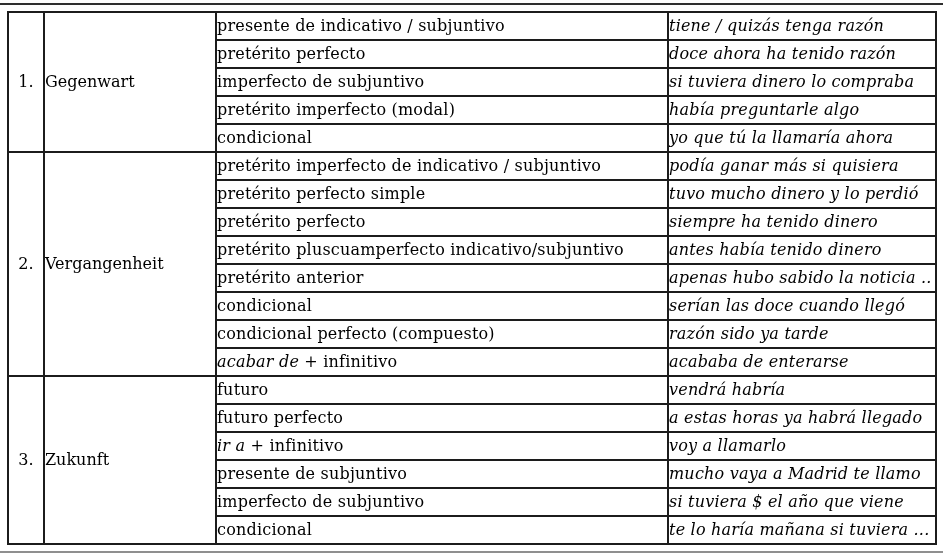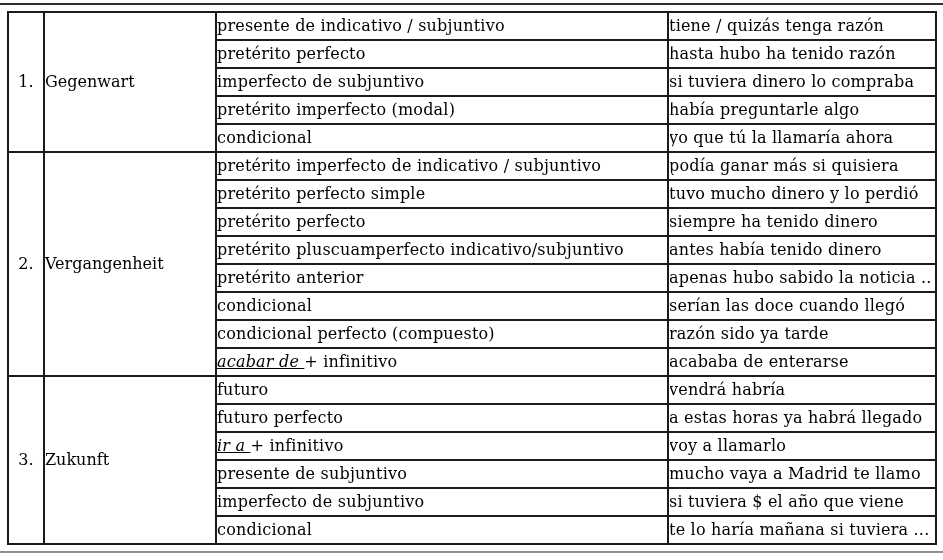--- a/index.html
+++ b/index.html
@@ -33,26 +33,26 @@
     line-height: 1;
     padding: 0;
     overflow: hidden;
     white-space: nowrap;
     vertical-align: middle;
     background: #ffffff;
   }
   td.num   { text-align: center; }
   td.lbl   { padding-left: 12px; margin-top: 29px; }
   td.tense { padding-left: 9px; letter-spacing: 0.2px; }
-  td.tense i { font-style: italic; text-decoration: underline; }
+  td.tense i { font-style: italic; }
   td.ex {
     padding-left: 10px;
+    font-style: italic;
     font-size: 15px;
     letter-spacing: 0.2px;
-    border-radius: 11px;
   }
 </style>
 </head>
 <body>
 
 <div class="rule-top"></div>
 
 <table class="grid">
   <colgroup>
     <col style="width:36px">
@@ -63,21 +63,21 @@
   <tbody>
 
     <tr>
       <td class="num" rowspan="5">1.</td>
       <td class="lbl" rowspan="5">Gegenwart</td>
       <td class="tense"><i></i><span>presente de indicativo / subjuntivo</span></td>
       <td class="ex">tiene / quizás tenga razón</td>
     </tr>
     <tr>
       <td class="tense"><i></i><span>pretérito perfecto</span></td>
-      <td class="ex">hasta hubo ha tenido razón</td>
+      <td class="ex">doce ahora ha tenido razón</td>
     </tr>
     <tr>
       <td class="tense"><i></i><span>imperfecto de subjuntivo</span></td>
       <td class="ex">si tuviera dinero lo compraba</td>
     </tr>
     <tr>
       <td class="tense"><i></i><span>pretérito imperfecto (modal)</span></td>
       <td class="ex">había preguntarle algo</td>
     </tr>
     <tr>

